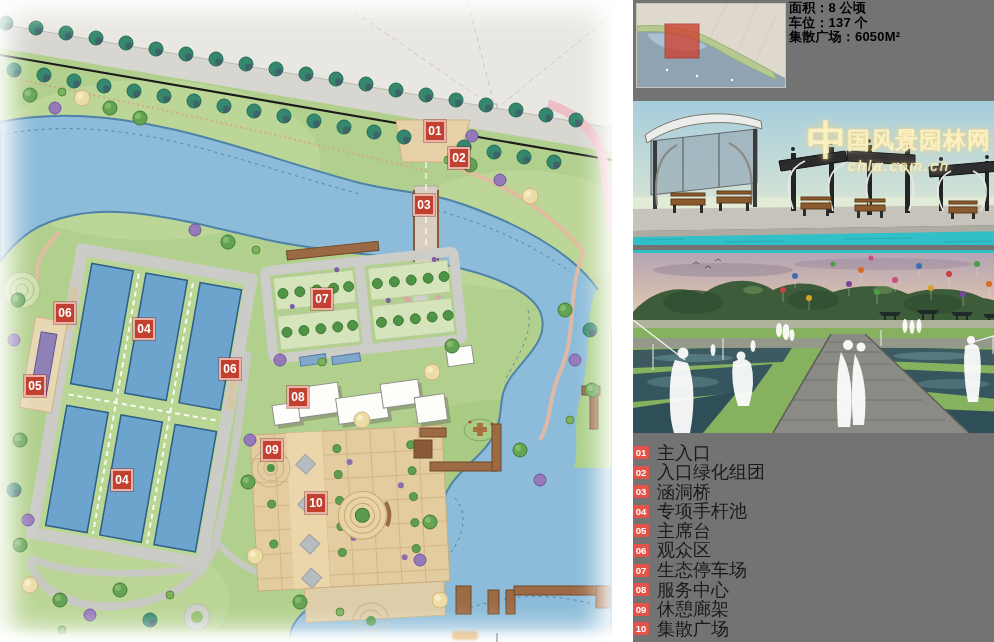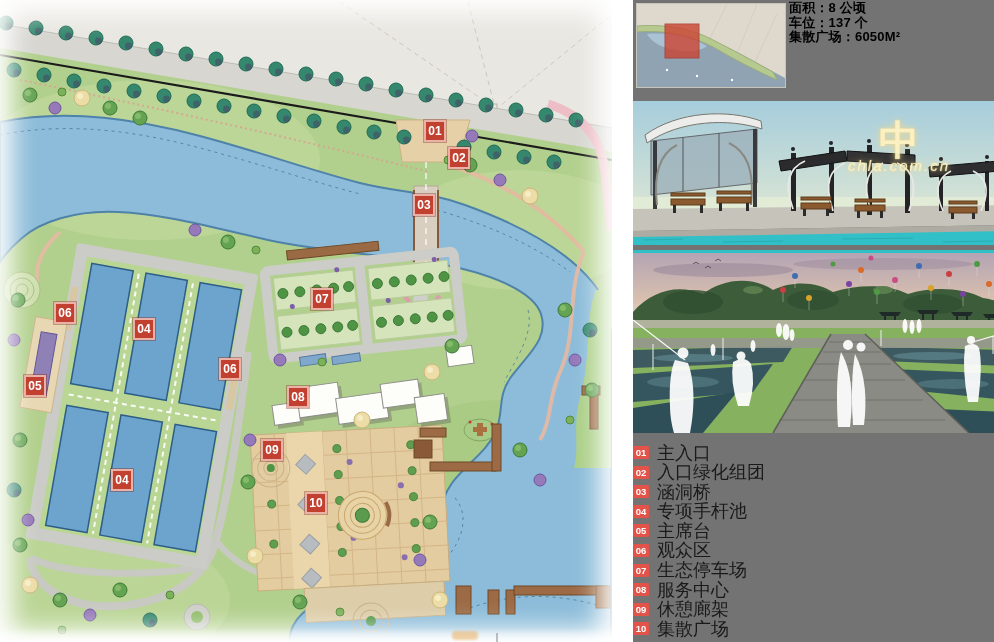--- a/index.html
+++ b/index.html
@@ -702,17 +702,18 @@
         </div>
         <div class="legend-row">
           <span class="chip">10</span>
           <span class="legend-label">集散广场</span>
         </div>
       </div>
 
     <div class="wm">
       <div class="l1">
         <span class="logo">中</span>
+        <span class="t">国风景园林网</span>
       </div>
       <div class="url">chla.com.cn</div>
     </div>
   </div>
 </div>
 
 </body></html>

